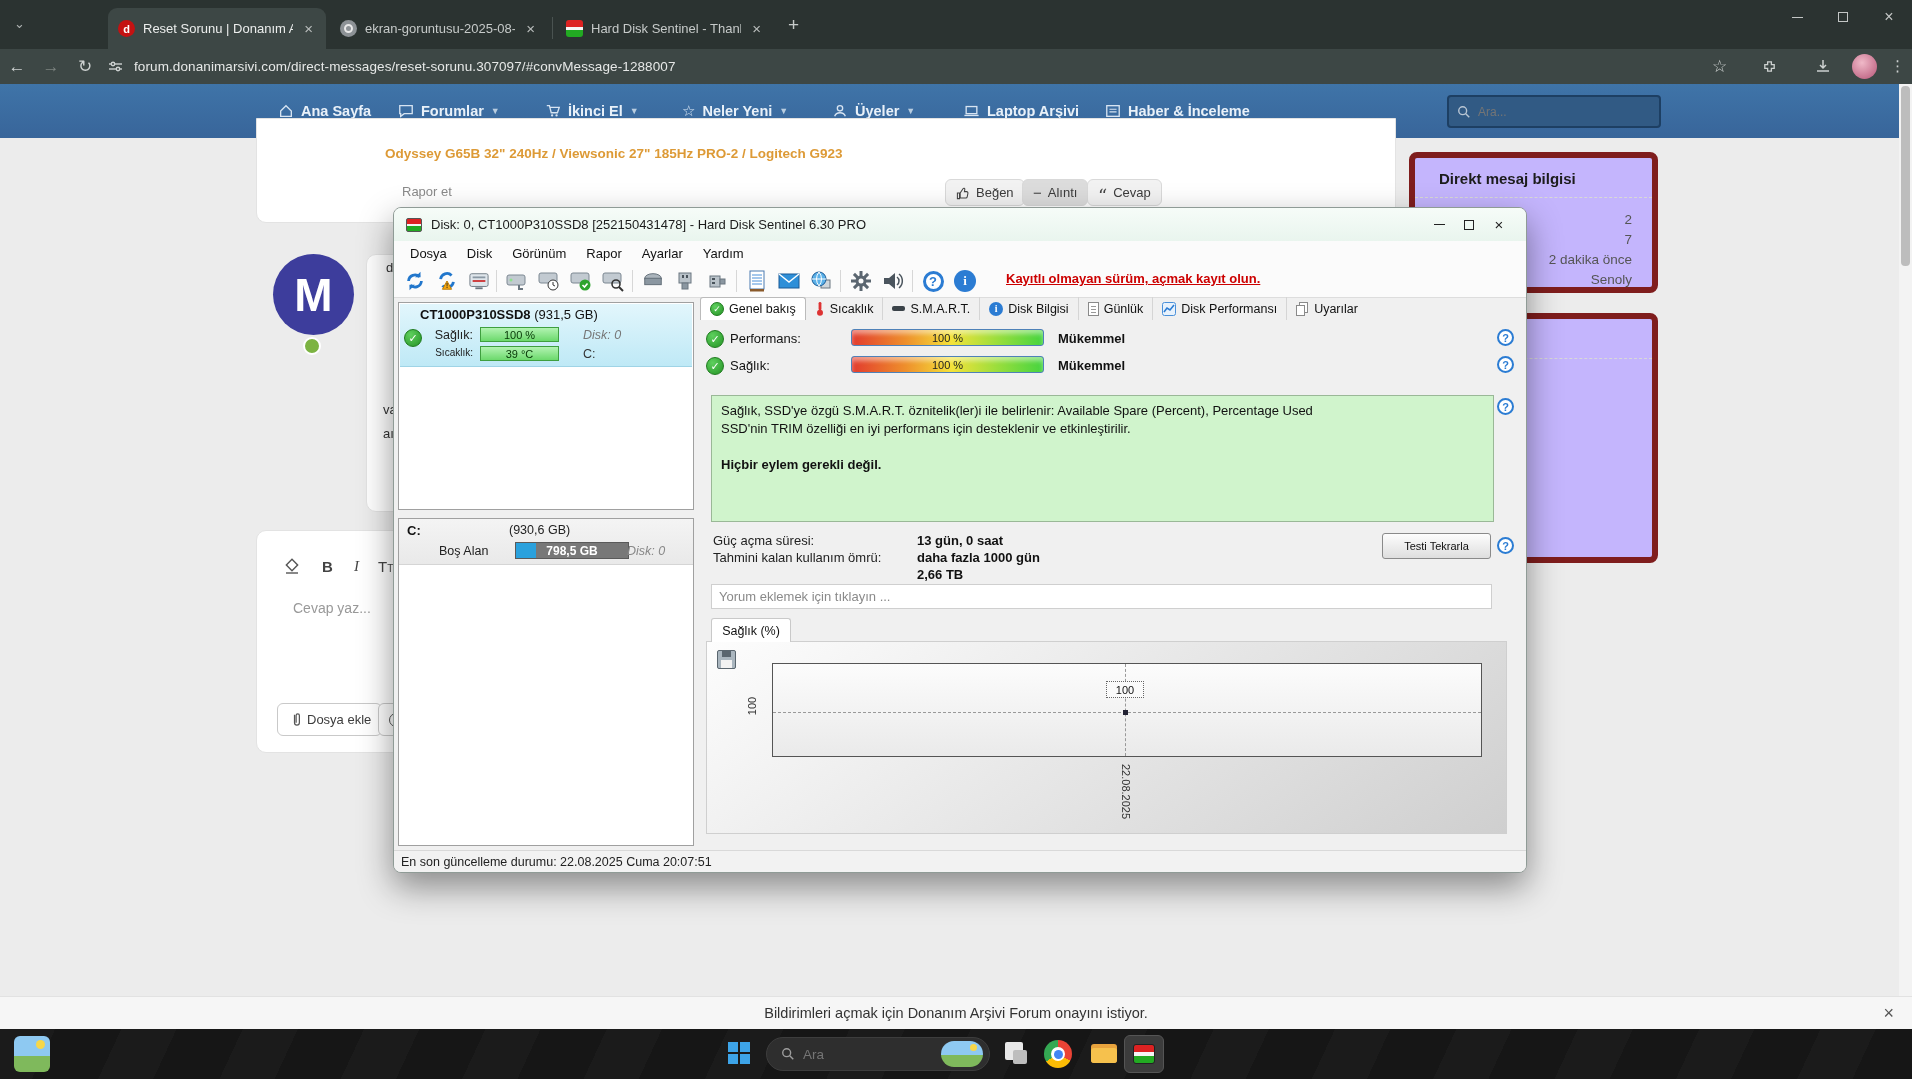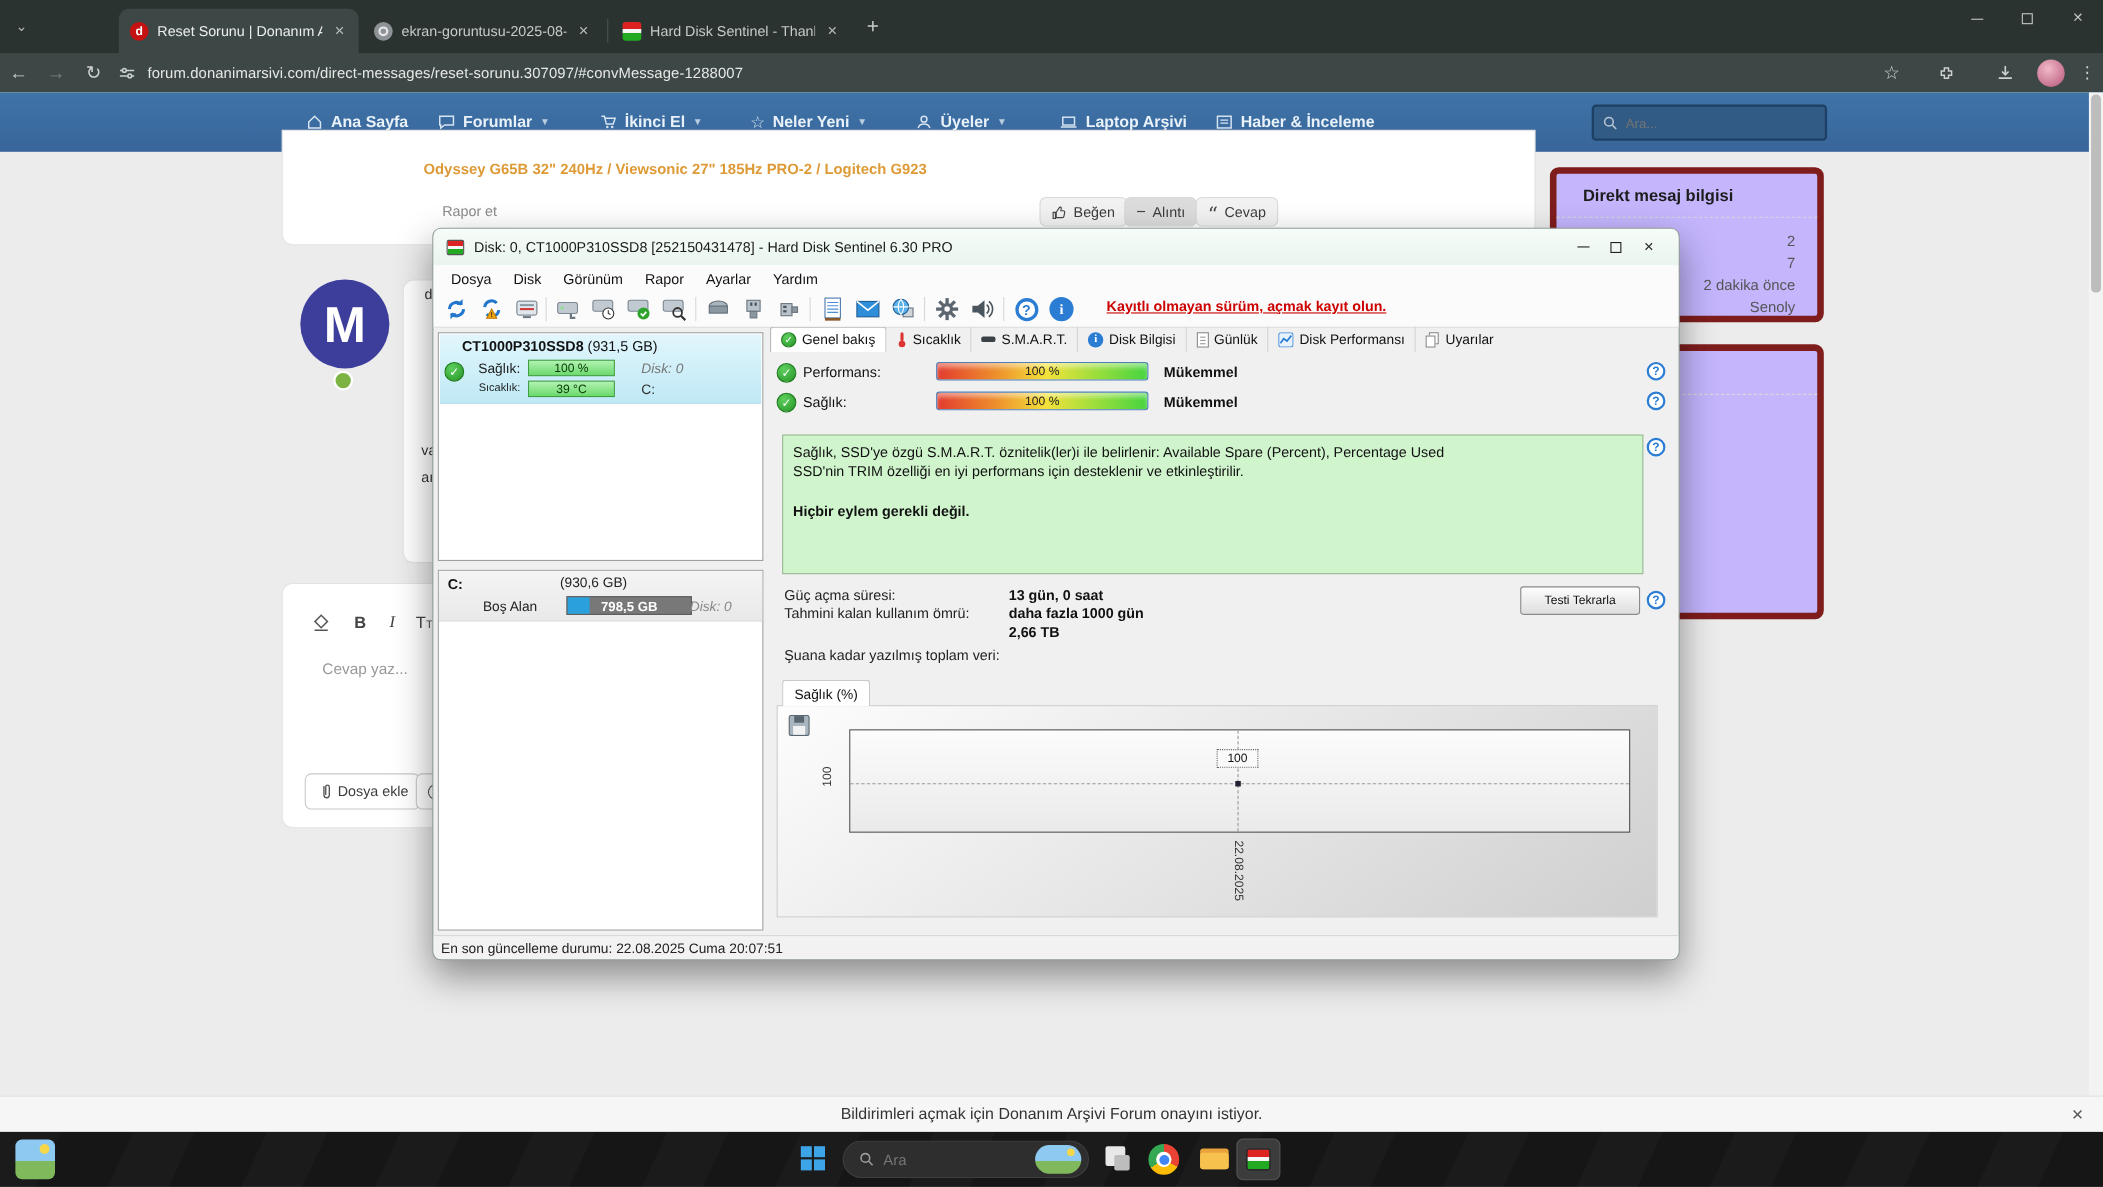--- a/index.html
+++ b/index.html
@@ -509,20 +509,21 @@
 
     <div class="statlabel" style="top:325px;">Güç açma süresi:</div>
     <div class="statval" style="top:325px;">13 gün, 0 saat</div>
     <div class="statlabel" style="top:342px;">Tahmini kalan kullanım ömrü:</div>
     <div class="statval" style="top:342px;">daha fazla 1000 gün</div>
     <div class="statlabel" style="top:380px;">Şuana kadar yazılmış toplam veri:</div>
     <div class="statval" style="top:359px;">2,66 TB</div>
     <div class="abs clsbtn" style="left:988px;top:325px;width:109px;height:26px;">Testi Tekrarla</div>
     <div class="abs helpb" style="left:1103px;top:329px;">?</div>
 
+    <div class="abs" style="left:317px;top:376px;width:781px;height:25px;background:#fff;border:1px solid #cfcfcf;display:flex;align-items:center;padding-left:7px;font-size:13px;color:#8a8a8a;">Yorum eklemek için tıklayın ...</div>
 
     <div class="abs" style="left:317px;top:410px;width:80px;height:24px;background:#fff;border:1px solid #c9c9c9;border-bottom:none;border-radius:3px 3px 0 0;display:flex;align-items:center;justify-content:center;font-size:12.5px;color:#111;z-index:2;">Sağlık (%)</div>
     <div class="chartpanel">
       <div class="abs" style="left:10px;top:8px;width:19px;height:19px;background:#aab6bf;border:1px solid #5a666f;border-radius:2px;">
         <span style="position:absolute;left:4px;top:0;width:9px;height:6px;background:#5a666f;"></span>
         <span style="position:absolute;left:3px;top:9px;width:11px;height:8px;background:#f2f2f2;"></span>
       </div>
       <div class="plot">
         <div class="abs" style="left:0;top:48px;width:708px;border-top:1px dashed #999;"></div>
         <div class="abs" style="left:352px;top:0;height:92px;border-left:1px dashed #999;"></div>

